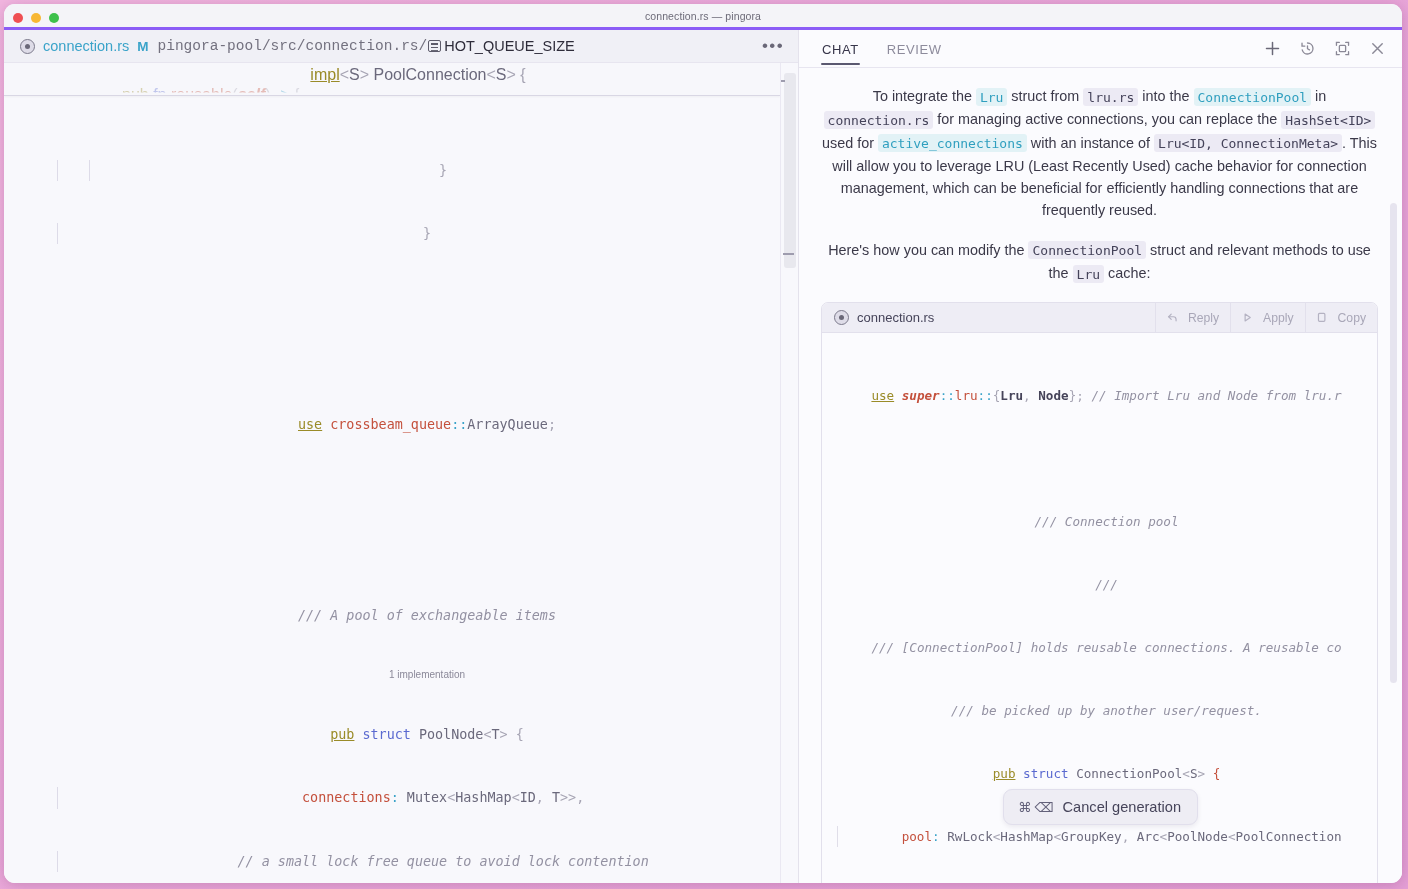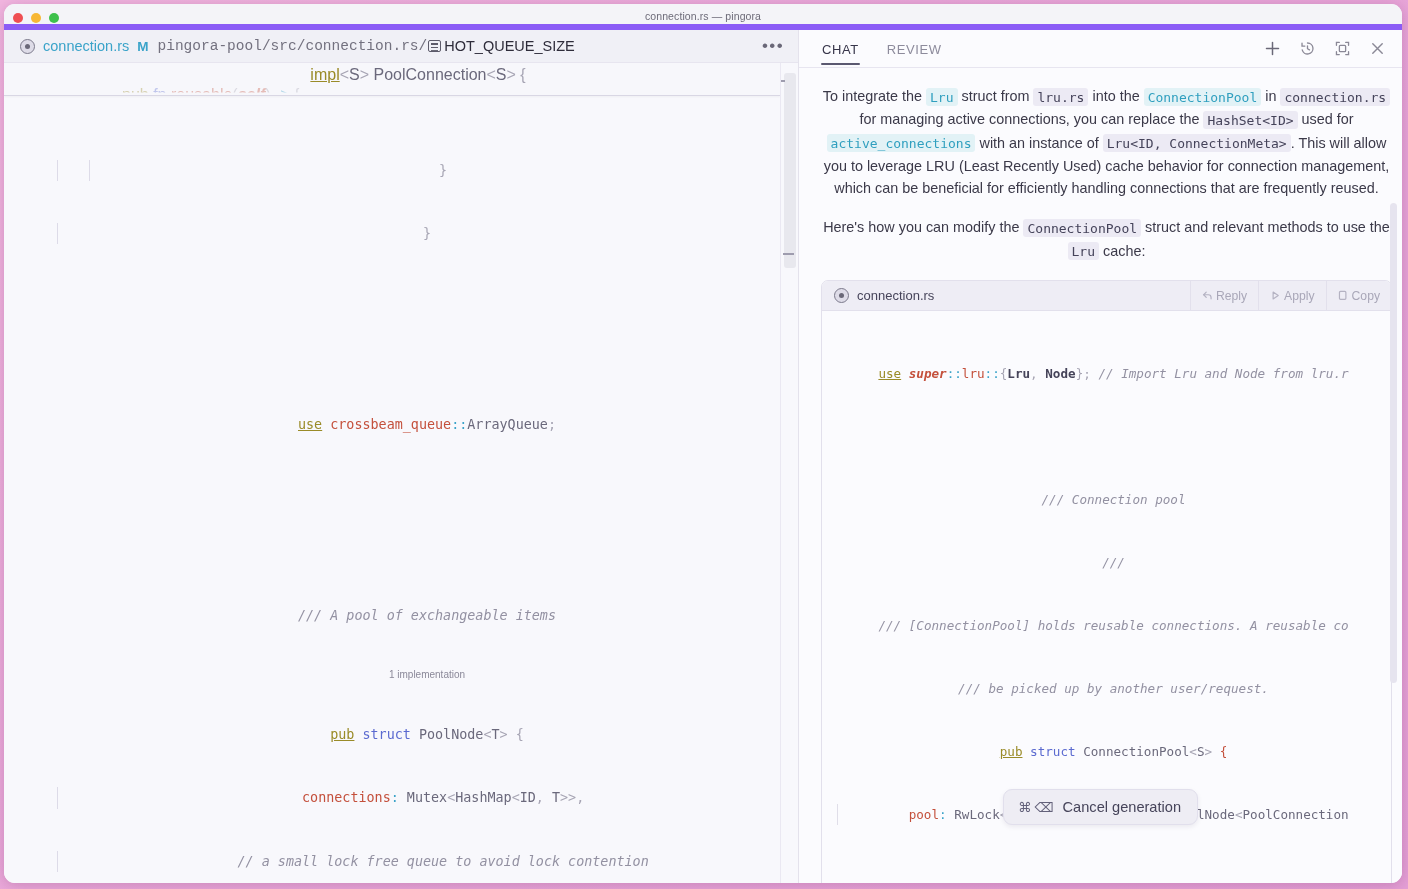--- a/index.html
+++ b/index.html
@@ -28,21 +28,21 @@
     border-radius: 11px;
     overflow: hidden;
     box-shadow: 0 2px 14px rgba(80,20,70,.22);
   }
 
   
   #titlebar {
     position: relative;
     height: 26px;
     background: #f4f4f8;
-    border-bottom: 6px solid #8b5cf6;
+    border-bottom: 3px solid #8b5cf6;
   }
   .lights { position: absolute; top: 9px; left: 9px; display: flex; gap: 8px; }
   .light { width: 10px; height: 10px; border-radius: 50%; }
   .l-red    { background: #ef4f52; }
   .l-yellow { background: #f7b735; }
   .l-green  { background: #3ec14c; }
   #win-title {
     position: absolute; left: 0; right: 0; top: 6px;
     text-align: center;
     font-size: 10.5px;
@@ -213,21 +213,21 @@
     content:""; position:absolute; left:0; right:0; bottom:0;
     height:2px; background:#5a5870; border-radius:2px;
   }
   .chead-actions { margin-left: auto; display: flex; align-items: center; gap: 18px; }
   .chead-actions svg { display: block; cursor: pointer; }
 
   #chat-scroll {
     position: relative;
     flex: 1 1 auto;
     overflow: hidden;
-    padding: 17px 10px 0 22px;
+    padding: 17px 24px 0 22px;
   }
   .para {
     font-size: 14.4px;
     line-height: 22.3px;
     color: #3b3949;
     margin-bottom: 17px;
   }
   code.ic {
     font-family: "DejaVu Sans Mono", monospace;
     font-size: 13px;
@@ -251,21 +251,21 @@
     height: 30px;
     display: flex;
     align-items: center;
     padding-left: 12px;
     background: #eeedf5;
     border-bottom: 1px solid #e2e0ec;
   }
   .cc-title { font-size: 13px; color: #46445a; margin-left: 8px; }
   .cc-acts { margin-left: auto; display: flex; height: 100%; }
   .cc-btn {
-    display: flex; align-items: center; gap: 3px;
+    display: flex; align-items: center; gap: 10px;
     padding: 0 11px;
     font-size: 12.2px;
     color: #a9a7b8;
     border-left: 1px solid #e2e0ec;
     cursor: pointer;
     user-select: none;
   }
   .cc-btn svg { display:block; }
   .cc-body {
     position: relative;

